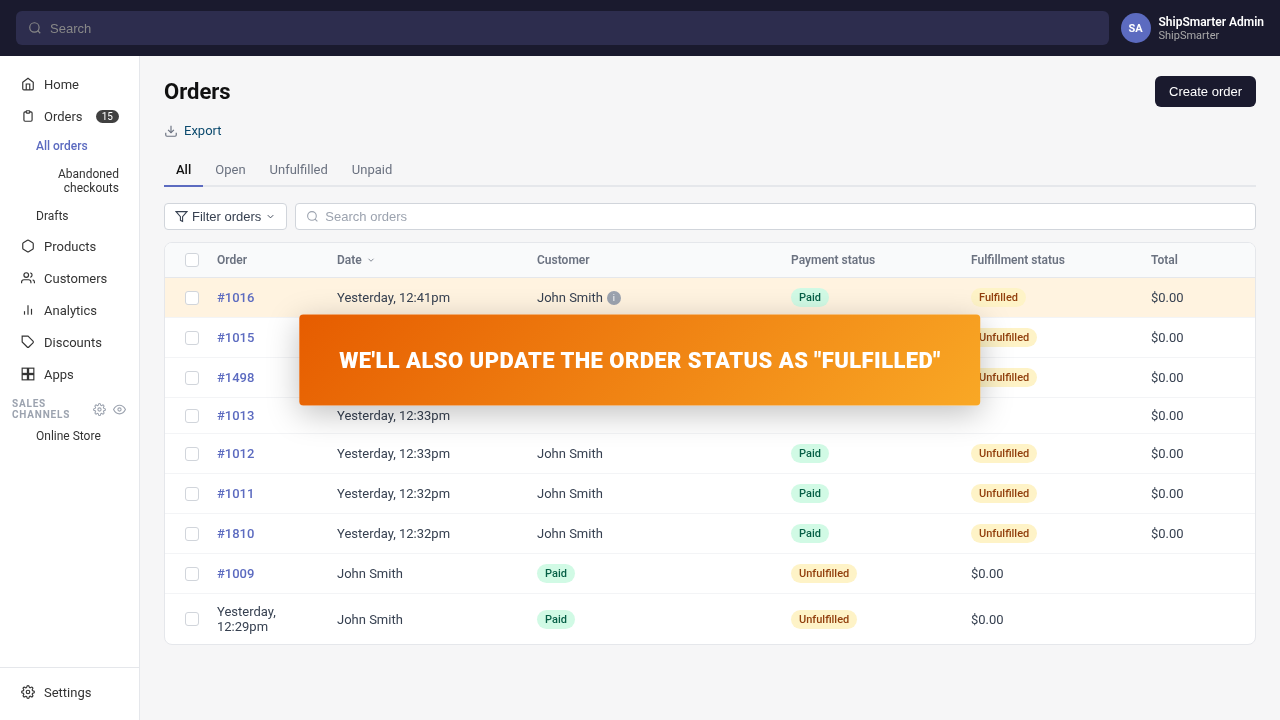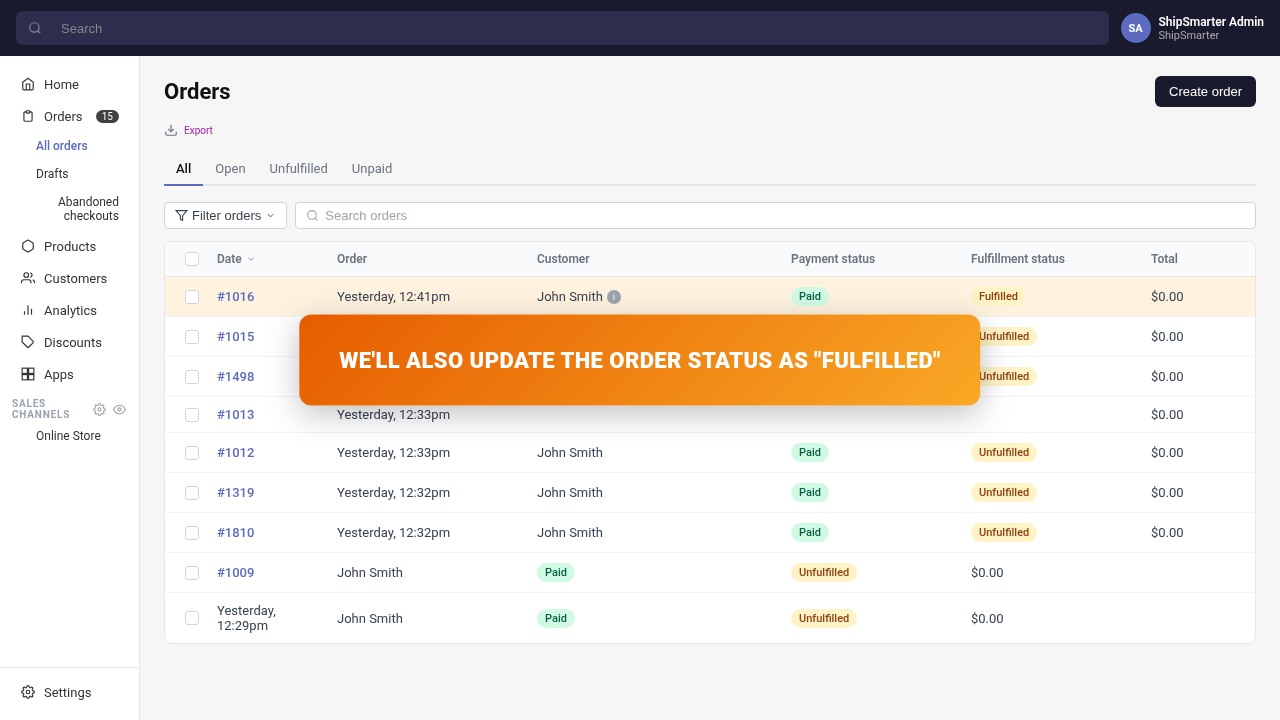--- a/index.html
+++ b/index.html
@@ -1,20 +1,20 @@
 <!DOCTYPE html>
 <html><head>
   <meta charset="utf-8">
   <style>
     * { margin: 0; padding: 0; box-sizing: border-box; }
     body { font-family: -apple-system, BlinkMacSystemFont, 'Segoe UI', Roboto, sans-serif; font-size: 13px; background: #f6f6f7; display: flex; flex-direction: column; height: 720px; overflow: hidden; }
 
     
     .topbar { background: #1a1a2e; height: 56px; display: flex; align-items: center; padding: 0 16px; gap: 12px; flex-shrink: 0; }
-    .topbar-search { flex: 1; display: flex; align-items: center; background: #2d2d4e; border-radius: 6px; padding: 0 12px; height: 34px; gap: 19px; }
+    .topbar-search { flex: 1; display: flex; align-items: center; background: #2d2d4e; border-radius: 6px; padding: 0 12px; height: 34px; gap: 8px; }
     .topbar-search input { background: transparent; border: none; outline: none; color: #ccc; font-size: 13px; flex: 1; }
     .topbar-search input::placeholder { color: #888; }
     .topbar-user { display: flex; align-items: center; gap: 8px; color: #fff; margin-left: auto; }
     .topbar-avatar { width: 30px; height: 30px; border-radius: 50%; background: #5c6bc0; display: flex; align-items: center; justify-content: center; font-size: 11px; font-weight: bold; color: #fff; flex-shrink: 0; }
     .topbar-user-info { display: flex; flex-direction: column; }
     .topbar-user-name { font-size: 12px; font-weight: 600; color: #fff; }
     .topbar-user-store { font-size: 11px; color: #aaa; }
 
     
     .layout { display: flex; flex: 1; overflow: hidden; }
@@ -29,21 +29,21 @@
     .sidebar-sub-item.active { color: #5c6bc0; font-weight: 500; }
     .sidebar-section-row { display: flex; align-items: center; justify-content: space-between; padding: 8px 12px 2px; }
     .sidebar-section-row .icon-btn { width: 16px; height: 16px; display: flex; align-items: center; justify-content: center; cursor: pointer; color: #9ca3af; }
     .sidebar-bottom { margin-top: auto; border-top: 1px solid #e5e7eb; padding-top: 8px; }
 
     
     .main { flex: 1; overflow-y: auto; background: #f6f6f7; padding: 20px 24px; }
     .page-header { display: flex; align-items: center; justify-content: space-between; margin-bottom: 16px; }
     .page-title { font-size: 22px; font-weight: 700; color: #111; }
     .create-order-btn { background: #1a1a2e; color: #fff; border: none; padding: 8px 14px; border-radius: 6px; font-size: 13px; font-weight: 500; cursor: pointer; }
-    .export-row { display: flex; align-items: center; gap: 6px; margin-bottom: 16px; color: #a21caf; font-size: 10px; cursor: pointer; }
+    .export-row { display: flex; align-items: center; gap: 6px; margin-bottom: 16px; color: #0c4a6e; font-size: 13px; cursor: pointer; }
     .export-row svg { color: #6b7280; }
 
     
     .tabs { display: flex; gap: 0; border-bottom: 2px solid #e5e7eb; margin-bottom: 16px; }
     .tab { padding: 8px 12px; font-size: 13px; cursor: pointer; color: #6b7280; border-bottom: 2px solid transparent; margin-bottom: -2px; }
     .tab.active { color: #111; border-bottom: 2px solid #5c6bc0; font-weight: 500; }
 
     
     .filter-row { display: flex; align-items: center; gap: 8px; margin-bottom: 12px; }
     .filter-btn { display: flex; align-items: center; gap: 4px; background: #fff; border: 1px solid #d1d5db; border-radius: 4px; padding: 5px 10px; font-size: 13px; cursor: pointer; color: #374151; }
@@ -61,21 +61,21 @@
     .table-cell { padding: 10px 8px; font-size: 13px; color: #374151; display: flex; align-items: center; }
     .order-link { color: #5c6bc0; font-weight: 500; text-decoration: none; }
     .status-badge { padding: 3px 8px; border-radius: 12px; font-size: 11px; font-weight: 500; }
     .status-paid { background: #d1fae5; color: #065f46; }
     .status-fulfilled { background: #fef3c7; color: #92400e; }
     .status-unfulfilled { background: #fef3c7; color: #92400e; }
     .customer-info { display: flex; align-items: center; gap: 4px; }
     .info-icon { width: 14px; height: 14px; border-radius: 50%; background: #9ca3af; color: #fff; font-size: 9px; display: flex; align-items: center; justify-content: center; flex-shrink: 0; }
 
     
-    .overlay-banner { position: fixed; left: 50%; top: 50%; transform: translate(-50%, -50%); background: linear-gradient(135deg, #e65c00, #f9a825); color: #fff; padding: 33px 40px; border-radius: 12px; font-size: 22px; font-weight: 900; text-align: center; letter-spacing: 0.02em; z-index: 100; white-space: nowrap; box-shadow: 0 8px 32px rgba(0,0,0,0.25); }
+    .overlay-banner { position: fixed; left: 50%; top: 50%; transform: translate(-50%, -50%); background: linear-gradient(135deg, #e65c00, #f9a825); color: #fff; padding: 33px 40px; border-radius: 4px; font-size: 22px; font-weight: 900; text-align: center; letter-spacing: 0.02em; z-index: 100; white-space: nowrap; box-shadow: 0 8px 32px rgba(0,0,0,0.25); }
 
     
     .checkbox { width: 14px; height: 14px; border: 1px solid #d1d5db; border-radius: 3px; background: #fff; flex-shrink: 0; }
   </style>
 </head>
 <body>
 
 <div class="topbar">
   <div class="topbar-search">
     <svg width="14" height="14" viewBox="0 0 24 24" fill="none" stroke="#888" stroke-width="2">
@@ -112,24 +112,24 @@
             <rect x="9" y="3" width="6" height="4" rx="1"></rect>
           </svg>
       </span>
       <span>Orders</span>
       <span class="badge">15</span>
     </div>
     <div class="sidebar-sub-item active">
       <span>All orders</span>
     </div>
     <div class="sidebar-sub-item">
+      <span>Abandoned checkouts</span>
+    </div>
+    <div class="sidebar-sub-item">
       <span>Drafts</span>
-    </div>
-    <div class="sidebar-sub-item">
-      <span>Abandoned checkouts</span>
     </div>
     <div class="sidebar-item">
       <span class="icon">
         <svg width="14" height="14" viewBox="0 0 24 24" fill="none" stroke="currentColor" stroke-width="2">
             <path d="M21 16V8a2 2 0 0 0-1-1.73l-7-4a2 2 0 0 0-2 0l-7 4A2 2 0 0 0 3 8v8a2 2 0 0 0 1 1.73l7 4a2 2 0 0 0 2 0l7-4A2 2 0 0 0 21 16z"></path>
           </svg>
       </span>
       <span>Products</span>
     </div>
     <div class="sidebar-item">
@@ -250,27 +250,27 @@
     </div>
 
     <div class="orders-table">
       <div class="table-header">
         <div class="table-header-cell">
           <div class="checkbox"></div>
           <svg width="10" height="10" viewBox="0 0 24 24" fill="none" stroke="#9ca3af" stroke-width="2">
               <polyline points="6 9 12 15 18 9"></polyline>
             </svg>
         </div>
+        <div class="table-header-cell">Order</div>
         <div class="table-header-cell">
           Date
           <svg width="10" height="10" viewBox="0 0 24 24" fill="none" stroke="currentColor" stroke-width="2">
               <polyline points="6 9 12 15 18 9"></polyline>
             </svg>
         </div>
-        <div class="table-header-cell">Order</div>
         <div class="table-header-cell">Customer</div>
         <div class="table-header-cell">Payment status</div>
         <div class="table-header-cell">Fulfillment status</div>
         <div class="table-header-cell">Total</div>
       </div>
 
       <div id="table-body">
           <div class="table-row highlighted">
     <div class="table-cell">
               <div class="checkbox"></div>
@@ -367,21 +367,21 @@
     <div class="table-cell">
               <span class="status-badge status-unfulfilled">Unfulfilled</span>
             </div>
     <div class="table-cell">$0.00</div>
   </div>
           <div class="table-row">
     <div class="table-cell">
               <div class="checkbox"></div>
             </div>
     <div class="table-cell">
-              <a class="order-link" href="#">#1319</a>
+              <a class="order-link" href="#">#1011</a>
             </div>
     <div class="table-cell">Yesterday, 12:32pm</div>
     <div class="table-cell">
               <div class="customer-info">
                 <span>John Smith</span>
               </div>
             </div>
     <div class="table-cell">
               <span class="status-badge status-paid">Paid</span>
             </div>

